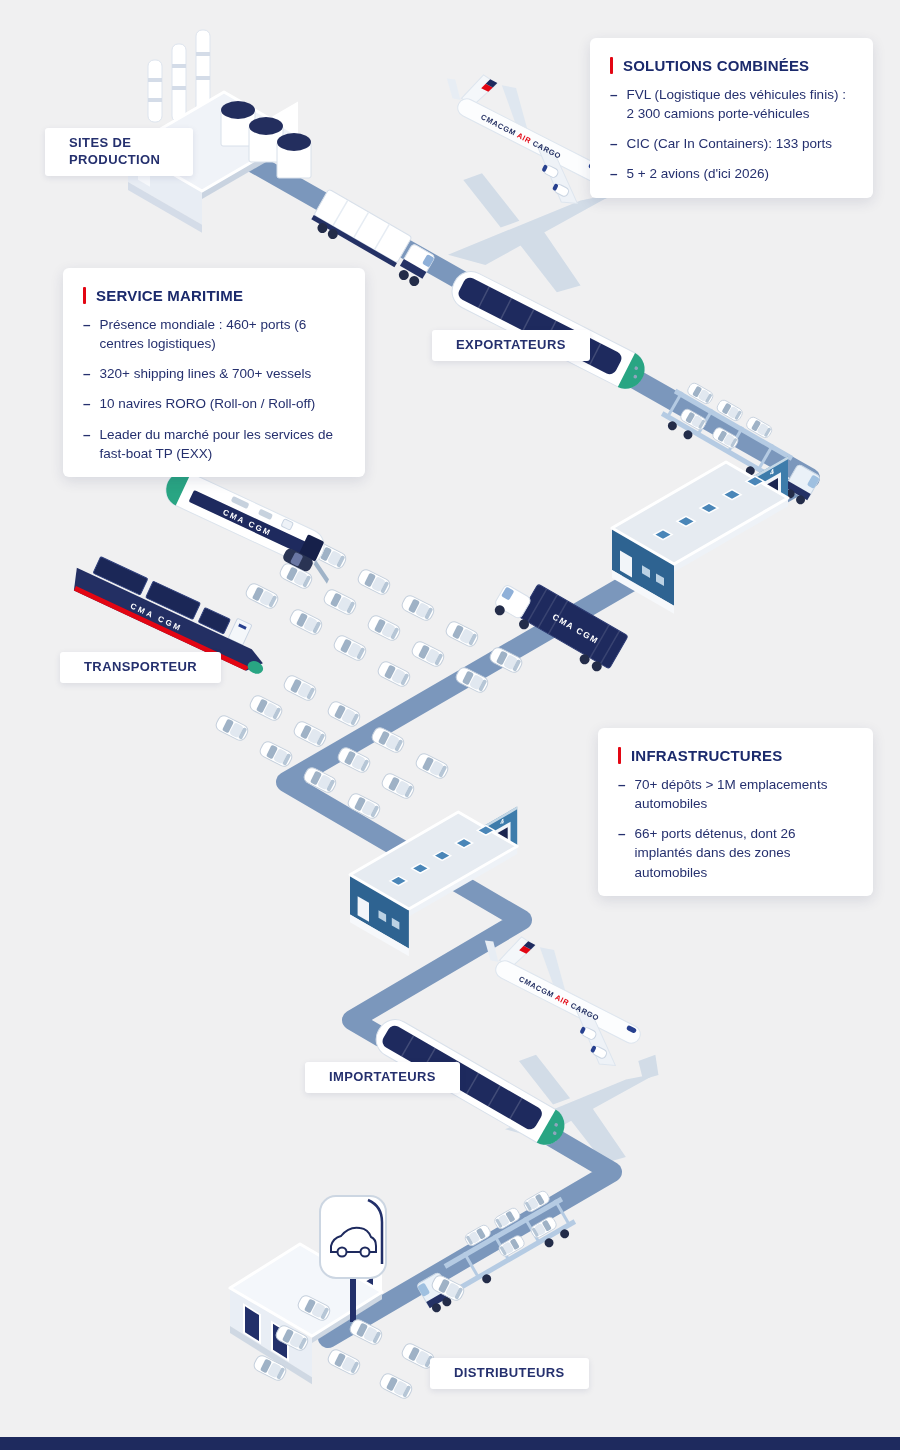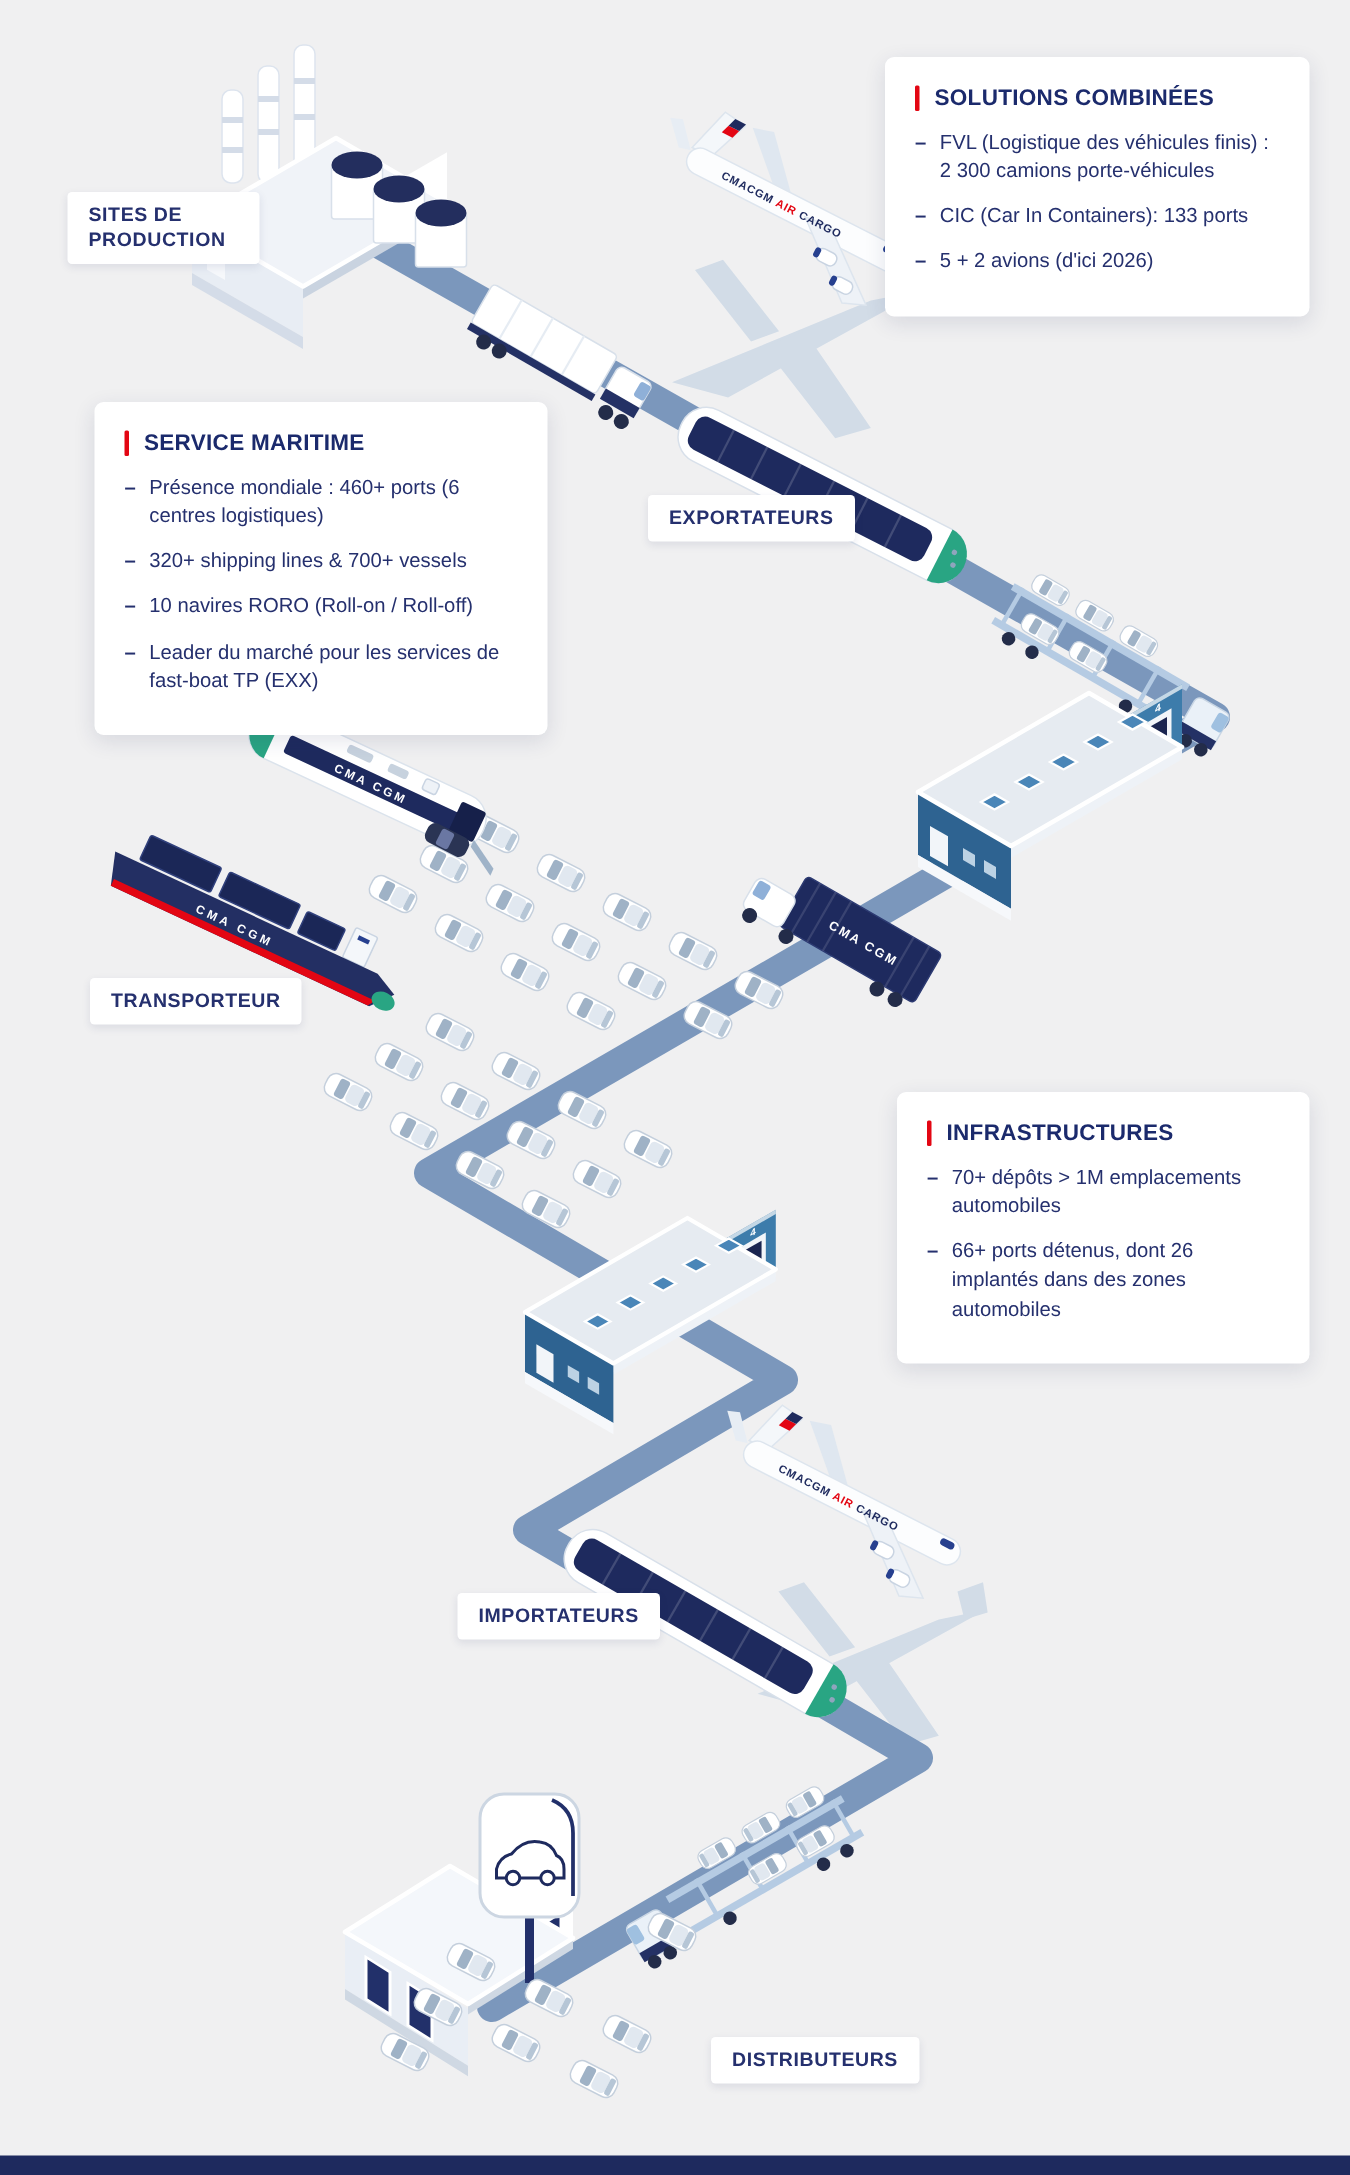--- a/index.html
+++ b/index.html
@@ -1,24 +1,24 @@
 <!DOCTYPE html>
 <html><head>
 <meta charset="utf-8">
 <style>
   html,body{margin:0;padding:0;background:#f0f0f1;}
   .stage{position:relative;width:900px;height:1450px;background:#f0f0f1;overflow:hidden;
          font-family:"Liberation Sans",sans-serif;}
   svg.scene{position:absolute;left:0;top:0;}
   svg text{font-family:"Liberation Sans",sans-serif;}
   .label{position:absolute;background:#ffffff;color:#25306e;font-weight:700;font-size:13px;
-         letter-spacing:.4px;padding:7px 14px;border-radius:3px;line-height:1.3;
+         letter-spacing:.4px;padding:7px 24px;border-radius:3px;line-height:1.3;
          box-shadow:0 2px 6px rgba(30,42,94,.10);z-index:5;}
   .card{position:absolute;background:#ffffff;border-radius:6px;z-index:6;
-        box-shadow:0 4px 14px rgba(30,42,94,.12);padding:19px 20px 16px;}
+        box-shadow:0 4px 14px rgba(30,42,94,.12);padding:19px 20px 3px;}
   .card-title{display:flex;align-items:center;gap:10px;font-size:15px;font-weight:700;
         color:#1b2a6c;letter-spacing:.2px;}
   .tick{width:3px;height:17px;background:#e30613;border-radius:1px;flex:none;}
   .bullets{list-style:none;margin:7px 0 0;padding:0;}
   .bullets li{display:flex;gap:9px;font-size:13.5px;line-height:1.42;color:#25306e;margin:11px 0;}
   .bullets .dash{font-weight:700;flex:none;}
   .bullets strong{font-weight:400;}
   .bottom-bar{position:absolute;left:0;right:0;bottom:0;height:13px;background:#1e2a5e;z-index:7;}
 </style>
 </head>
@@ -339,21 +339,21 @@
         <use href="#car" transform="translate(344,1362) rotate(27)"></use>
         <use href="#car" transform="translate(396,1386) rotate(27)"></use>
     <use href="#car" transform="translate(270,1368) rotate(27)"></use>
   </g>
 </svg>
 
 <div class="label" style="left:45px;top:128px;width:100px;">SITES DE PRODUCTION</div>
 <div class="label" style="left:400px;top:330px;margin-left:32px;">EXPORTATEURS</div>
 <div class="label" style="left:60px;top:652px;">TRANSPORTEUR</div>
 <div class="label" style="left:305px;top:1062px;">IMPORTATEURS</div>
-<div class="label" style="left:430px;top:1358px;margin-left:44px;">DISTRIBUTEURS</div>
+<div class="label" style="left:430px;top:1358px;">DISTRIBUTEURS</div>
 
 <aside class="card" style="left:590px;top:38px;width:243px;">
   <div class="card-title">
     <span class="tick"></span>
     <span>SOLUTIONS COMBINÉES</span>
   </div>
   <ul class="bullets">
         <li>
           <span class="dash">–</span>
           <span><strong>FVL</strong><span> (Logistique des véhicules finis) : 2 300 camions porte-véhicules</span></span>

